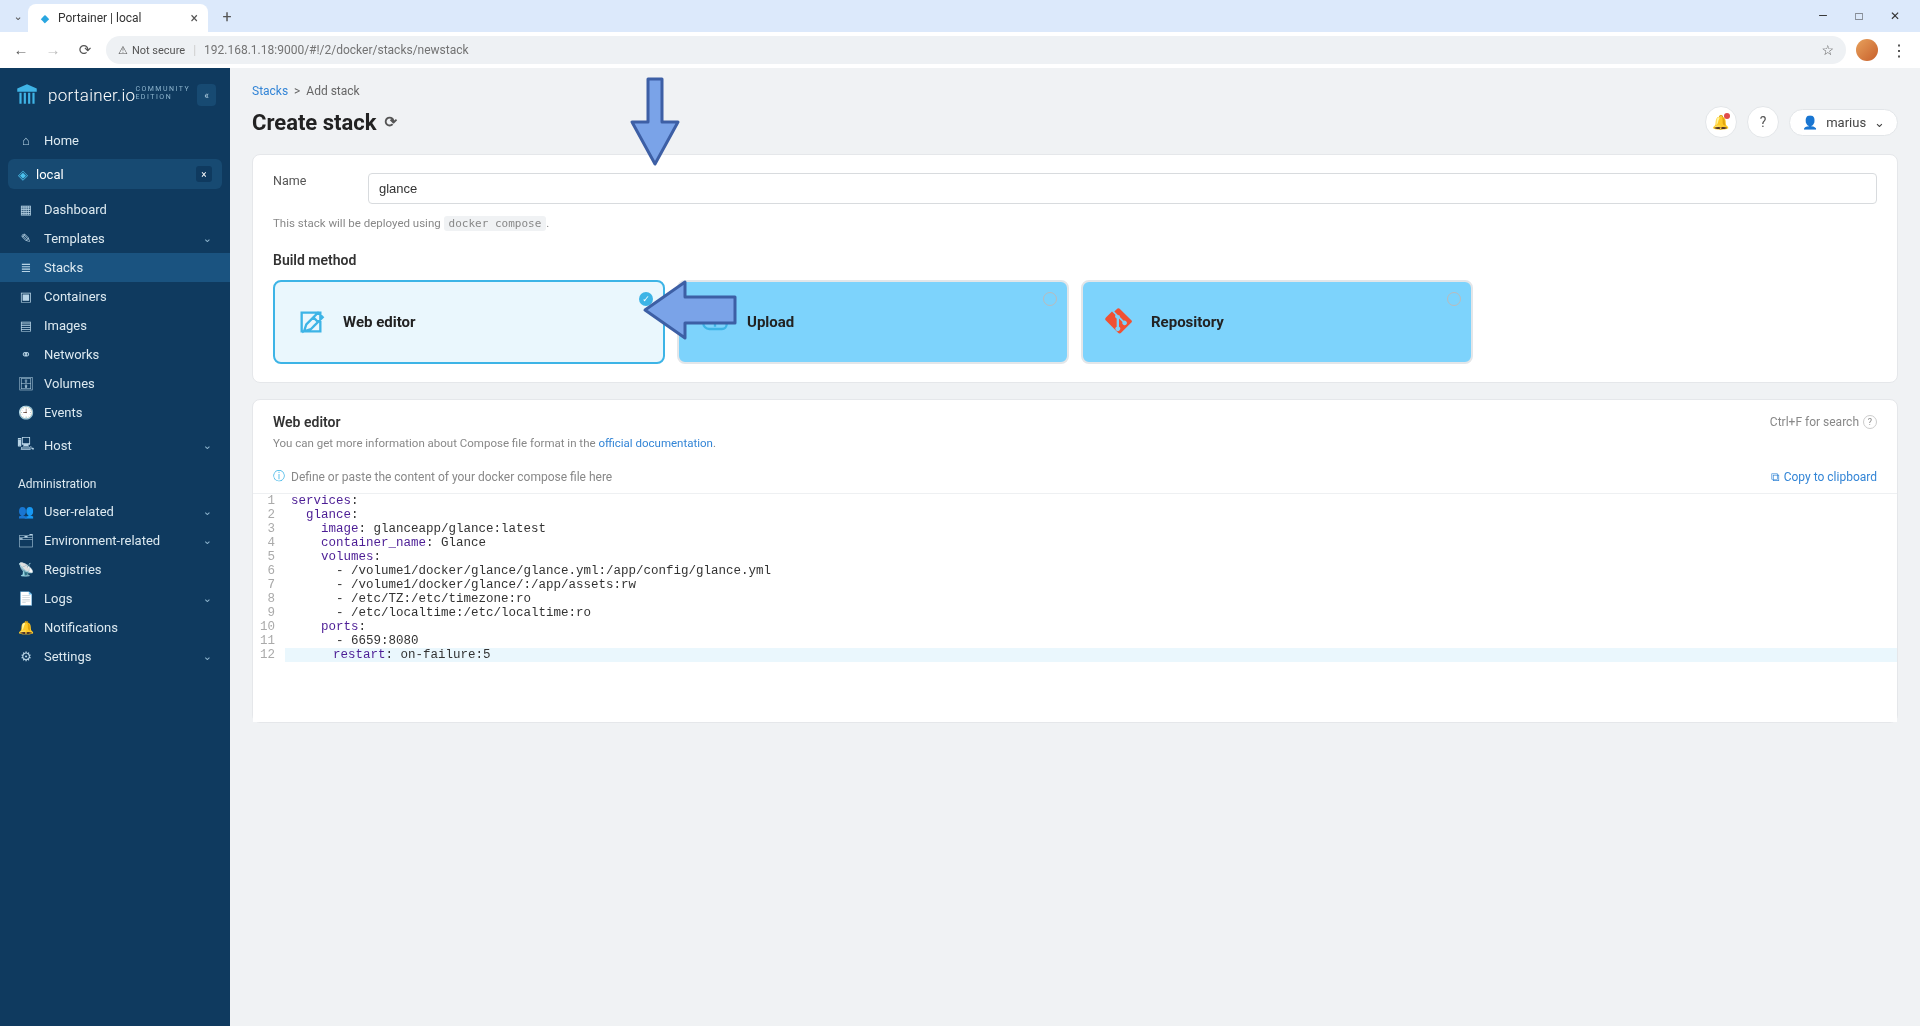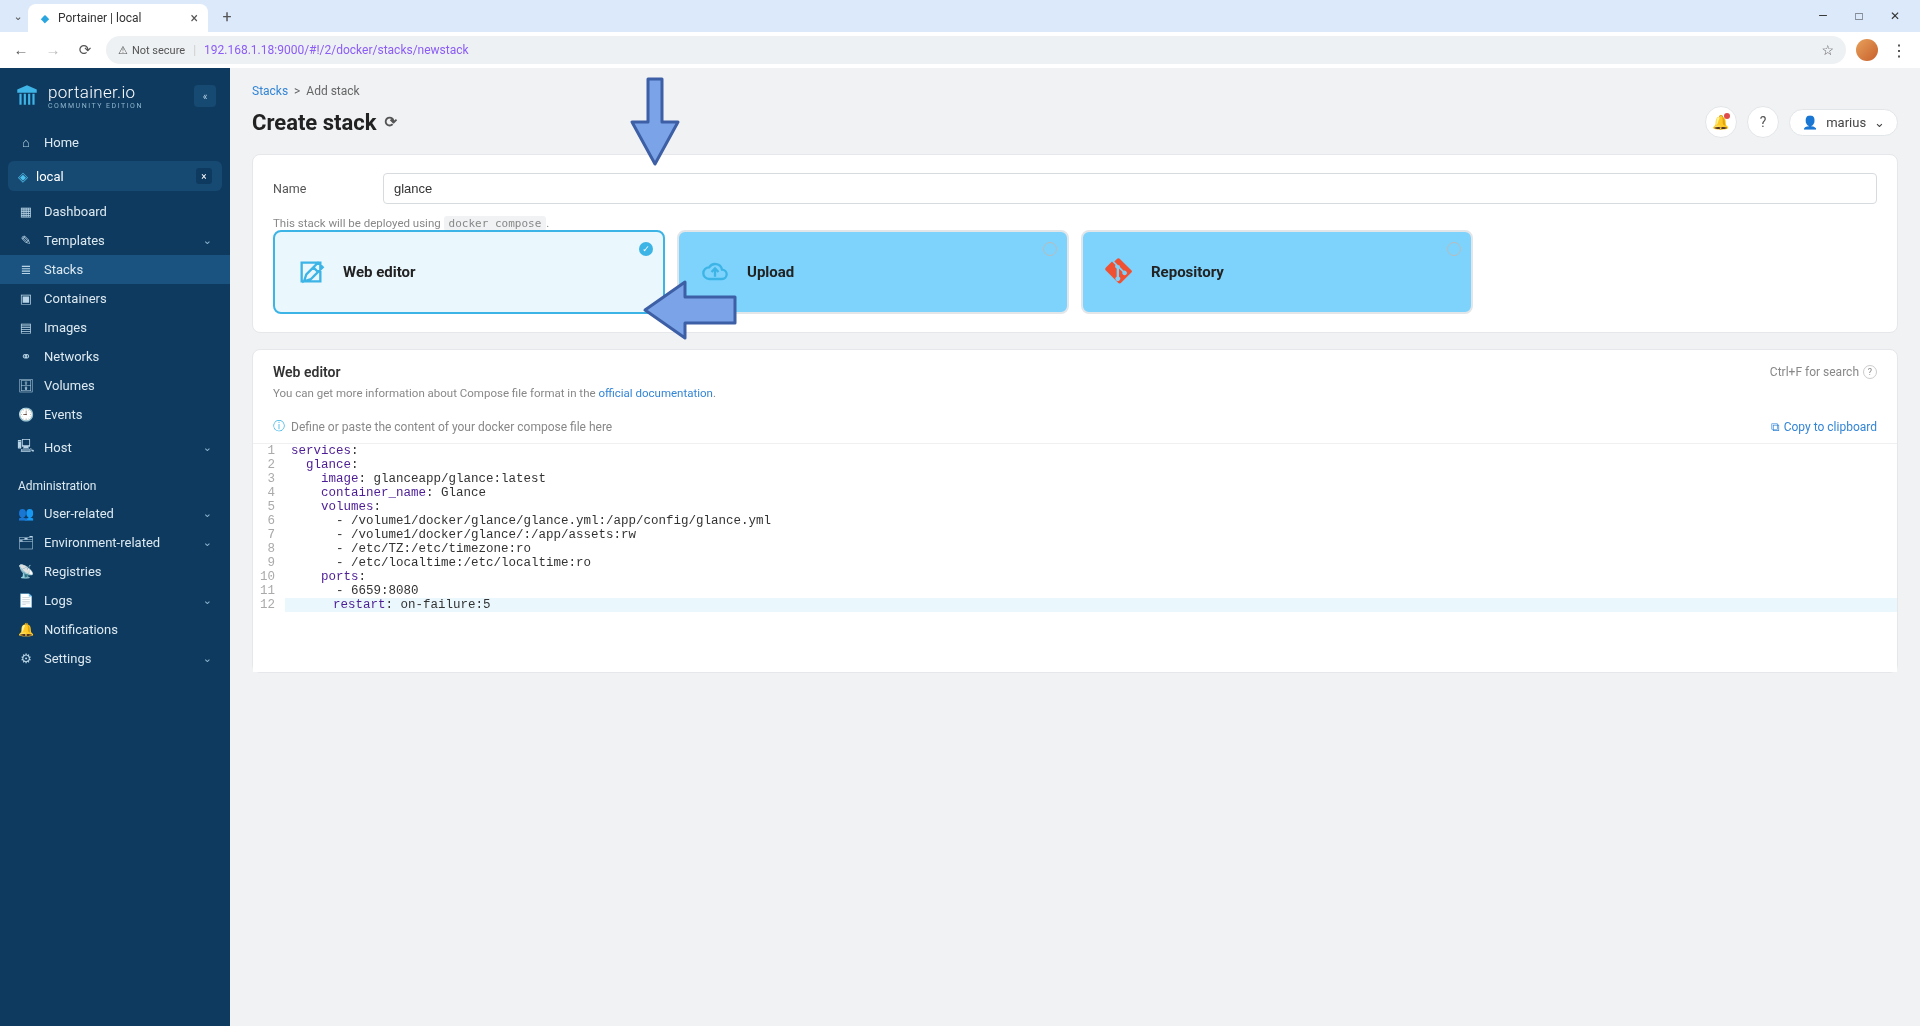--- a/index.html
+++ b/index.html
@@ -10,30 +10,30 @@
 .browser-tab .favicon { width:14px; height:14px; display:flex; align-items:center; justify-content:center; font-size:11px; color:#29a6e0; }
 .browser-tab .tab-title { font-size:12px; color:#333; flex:1; }
 .browser-tab .tab-close { font-size:14px; color:#555; cursor:pointer; }
 .browser-newtab { width:26px; height:26px; display:flex; align-items:center; justify-content:center; font-size:16px; color:#555; cursor:pointer; margin-left:6px; }
 .browser-wincontrols { margin-left:auto; display:flex; gap:18px; padding-right:8px; font-size:12px; color:#333; }
 .browser-wincontrols span { cursor:pointer; width:18px; text-align:center; }
 .browser-toolbar { background:#fff; height:36px; display:flex; align-items:center; padding:0 10px; gap:10px; }
 .nav-btn { width:22px; height:22px; display:flex; align-items:center; justify-content:center; font-size:15px; color:#555; cursor:pointer; }
 .address-bar { flex:1; background:#eef1f4; border-radius:18px; height:28px; display:flex; align-items:center; padding:0 12px; gap:8px; font-size:12px; color:#444; }
 .address-bar .secure { display:flex; align-items:center; gap:4px; font-size:11px; color:#555; }
-.address-bar .url { color:#8b5cf6; }
+.address-bar .url { color:#737373; }
 .star-icon { font-size:14px; color:#555; cursor:pointer; margin-left:auto; }
 .profile-avatar { width:22px; height:22px; border-radius:50%; background:linear-gradient(135deg,#e8a15c,#c75f2b); cursor:pointer; }
 .menu-dots { font-size:16px; color:#333; cursor:pointer; width:22px; text-align:center; }
 .app { display:flex; height:calc(100vh - 68px); }
 .sidebar { width:230px; background:#0f3a5f; color:#fff; display:flex; flex-direction:column; padding-top:14px; font-size:13px; }
 .sidebar .logo-row { display:flex; align-items:center; justify-content:space-between; padding:0 14px 18px 14px; }
 .sidebar .logo { display:flex; align-items:center; gap:8px; }
 .sidebar .logo-icon { width:26px; height:26px; color:#3fb4e6; }
-.sidebar .logo-text { display:flex; flex-direction:column; }
+.sidebar .logo-text { display:flex; flex-direction:row; }
 .sidebar .logo-text .brand { font-size:17px; font-weight:300; letter-spacing:0.3px; }
 .sidebar .logo-text .edition { font-size:7px; letter-spacing:1.5px; color:#8fb6cf; text-transform:uppercase; }
 .sidebar .collapse-btn { width:22px; height:22px; background:#174a72; border-radius:4px; display:flex; align-items:center; justify-content:center; font-size:10px; cursor:pointer; color:#b8d4e6;}
 .sidebar .nav-item { display:flex; align-items:center; gap:10px; padding:7px 18px; cursor:pointer; color:#dce9f0; position:relative; }
 .sidebar .nav-item.active { background:#1a5380; }
 .sidebar .nav-item .icon { width:16px; display:flex; align-items:center; justify-content:center; font-size:13px; color:#b8d4e6; }
 .sidebar .nav-item .chev { margin-left:auto; font-size:11px; color:#8fb6cf; }
 .sidebar .env-label { margin:4px 8px 6px 8px; padding:7px 10px; background:#174a72; border-radius:6px; display:flex; align-items:center; gap:8px; cursor:pointer; position:relative; }
 .sidebar .env-label .close { margin-left:auto; width:16px; height:16px; background:#0f3a5f; border-radius:3px; display:flex; align-items:center; justify-content:center; font-size:10px;}
 .sidebar .section-title { padding:14px 18px 6px 18px; font-size:12px; color:#dce9f0; }
@@ -42,21 +42,21 @@
 .breadcrumb { font-size:12px; color:#666; }
 .breadcrumb a { color:#3385d6; text-decoration:none; }
 .page-title-row { display:flex; align-items:center; padding:0 22px 16px 22px; }
 .page-title { font-size:22px; font-weight:700; color:#222; display:flex; align-items:center; gap:8px;}
 .page-title .refresh { font-size:15px; color:#555; cursor:pointer; }
 .header-actions { margin-left:auto; display:flex; align-items:center; gap:10px; }
 .icon-btn { width:32px; height:32px; border-radius:50%; background:#fff; border:1px solid #e3e6e9; display:flex; align-items:center; justify-content:center; font-size:14px; color:#555; cursor:pointer; position:relative;}
 .icon-btn .dot { position:absolute; top:6px; right:6px; width:6px; height:6px; background:#e04c4c; border-radius:50%; }
 .user-chip { background:#fff; border:1px solid #e3e6e9; border-radius:18px; padding:5px 12px; display:flex; align-items:center; gap:8px; cursor:pointer; font-size:13px; color:#444;}
 .card { background:#fff; border-radius:8px; margin:0 22px 16px 22px; padding:18px 20px; border:1px solid #e5e7ea; }
-.form-row { display:flex; align-items:center; gap:20px; margin-bottom:12px; }
+.form-row { display:flex; align-items:flex-start; gap:5px; margin-bottom:12px; }
 .form-row label { width:90px; font-size:12.5px; color:#555; }
 .form-row input { flex:1; border:1px solid #d8dbde; border-radius:4px; padding:7px 10px; font-size:13px; color:#333; outline:none;}
 .helper-text { font-size:11.5px; color:#888; }
 .helper-text code { background:#f0f2f4; padding:1px 5px; border-radius:3px; font-family:monospace; font-size:11px;}
 .section-heading { font-size:14px; font-weight:600; color:#333; margin-top:22px; margin-bottom:12px; }
 .method-grid { display:grid; grid-template-columns:repeat(4,1fr); gap:12px; }
 .method-card { border:2px solid #e3e6e9; border-radius:8px; padding:22px 18px; display:flex; align-items:center; gap:14px; cursor:pointer; position:relative; background:#7dd3fc;}
 .method-card.selected { border-color:#3db4e6; background:#eaf7fd; }
 .method-card .method-icon { width:36px; height:36px; display:flex; align-items:center; justify-content:center; font-size:22px; border-radius:6px;}
 .method-card .method-label { font-size:15px; font-weight:700; color:#222; }
@@ -243,20 +243,21 @@
     </div>
 
     <div class="card">
       <div class="form-row">
         <label>Name</label>
         <input type="text" value="glance" style="">
       </div>
       <div class="helper-text">
         <span>This stack will be deployed using </span><code>docker compose</code><span>.</span>
       </div>
+      <div class="section-heading">Build method</div>
       <div class="method-grid" id="method-grid">
           <div class="method-card selected">
             <span class="method-icon">
               <svg width="28" height="28" viewBox="0 0 24 24">
                 <path fill="none" stroke="#3db4e6" stroke-width="2" d="M4 4h16v16H4z M14 8l4 4-4 4 M8 14l-2 6 6-2 10-10-4-4L8 14z"></path>
               </svg>
             </span>
             <span class="method-label">Web editor</span>
             <span class="radio">✓</span>
           </div>

